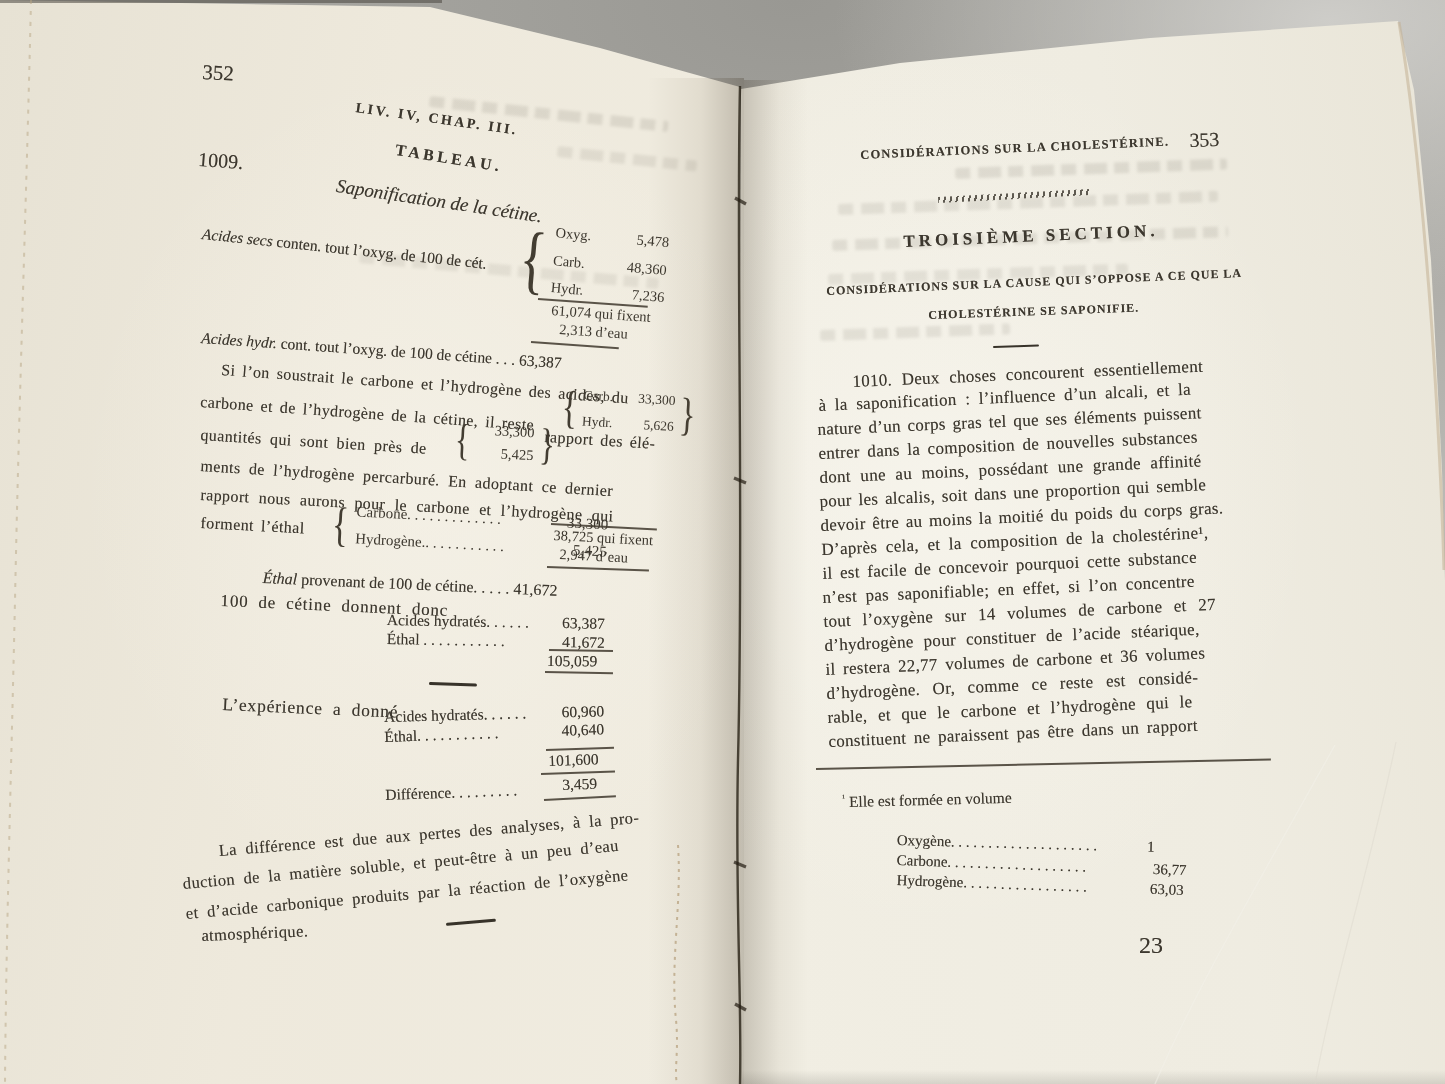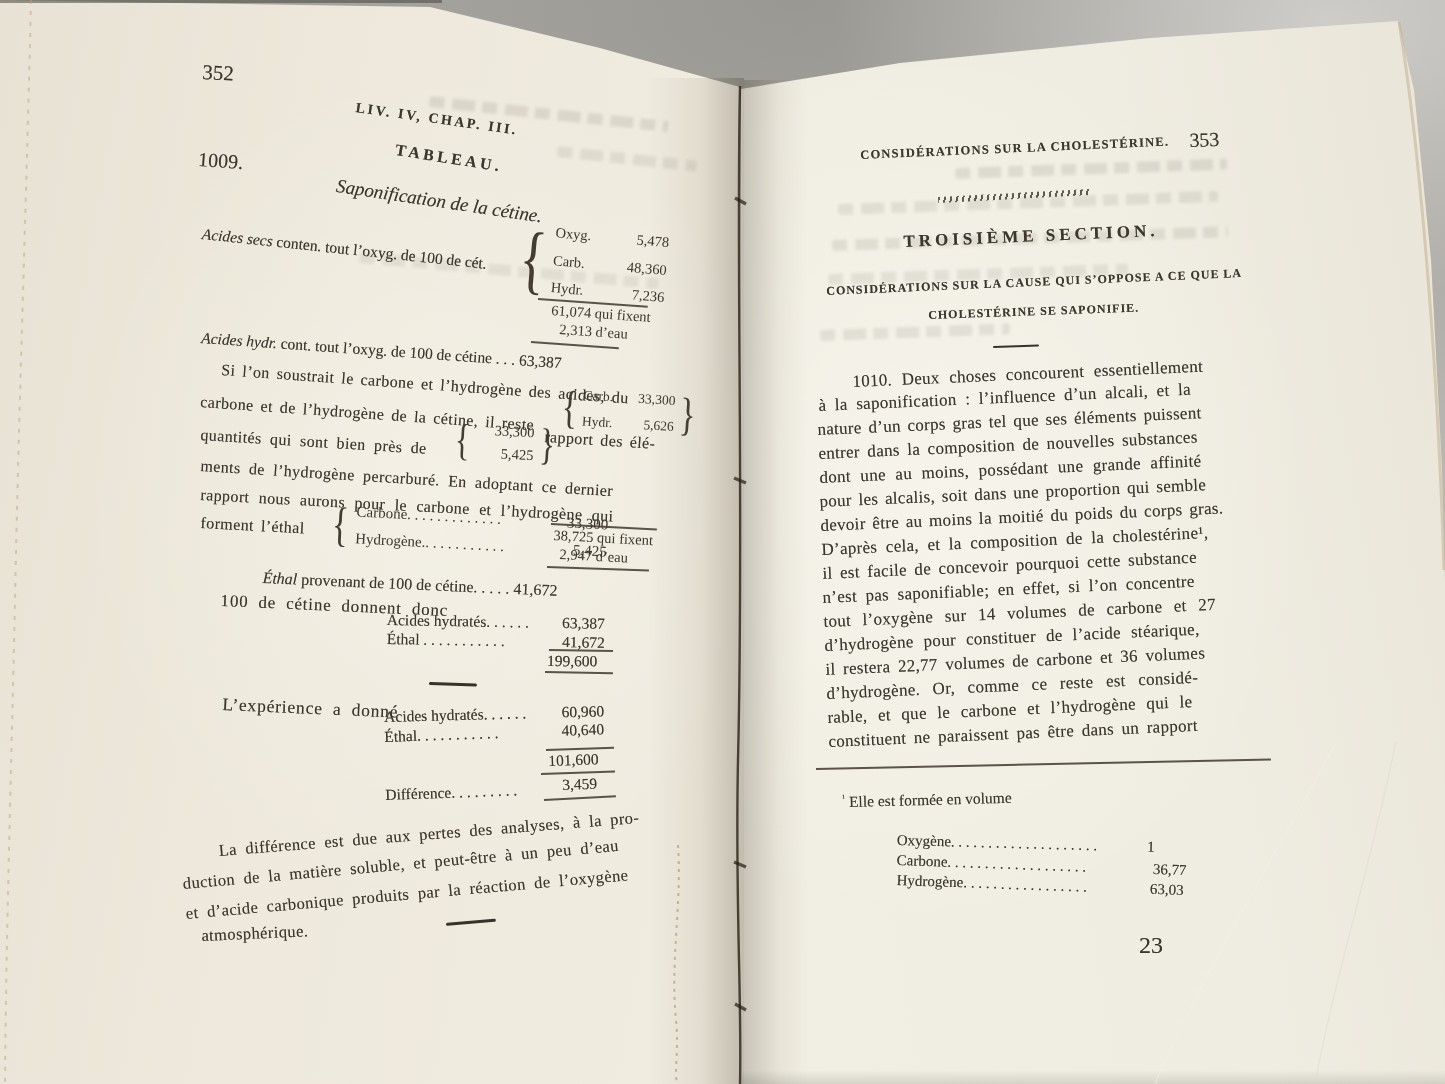--- a/index.html
+++ b/index.html
@@ -165,21 +165,21 @@
 
     <div class="tl" style="left:387px;top:611px;font-size:15.5px;width:218px;display:flex;justify-content:space-between;transform:rotate(1deg);">
       <span>Acides hydratés. . . . . .</span>
         <span>63,387</span>
     </div>
     <div class="tl" style="left:387px;top:630px;font-size:15.5px;width:218px;display:flex;justify-content:space-between;transform:rotate(1deg);">
       <span>Éthal . . . . . . . . . . .</span>
         <span>41,672</span>
     </div>
     <div class="rule" style="left:549px;top:649px;width:64px;transform:rotate(1deg);"></div>
-    <div class="tl" style="left:547px;top:652px;font-size:15.5px;transform:rotate(.5deg);">199,600</div>
+    <div class="tl" style="left:547px;top:652px;font-size:15.5px;transform:rotate(.5deg);">105,059</div>
     <div class="rule" style="left:545px;top:671px;width:68px;transform:rotate(1deg);"></div>
 
     <div class="dashrule" style="left:429px;top:682px;width:48px;transform:rotate(2deg);"></div>
 
     <div class="tl" style="left:223px;top:694px;font-size:17.5px;word-spacing:5px;letter-spacing:.8px;transform:rotate(2.5deg);">L’expérience a donné</div>
     <div class="tl" style="left:384px;top:708px;font-size:15.5px;width:220px;display:flex;justify-content:space-between;transform:rotate(-1.5deg);">
       <span>Acides hydratés. . . . . .</span>
         <span>60,960</span>
     </div>
     <div class="tl" style="left:384px;top:728px;font-size:15.5px;width:220px;display:flex;justify-content:space-between;transform:rotate(-2deg);">

